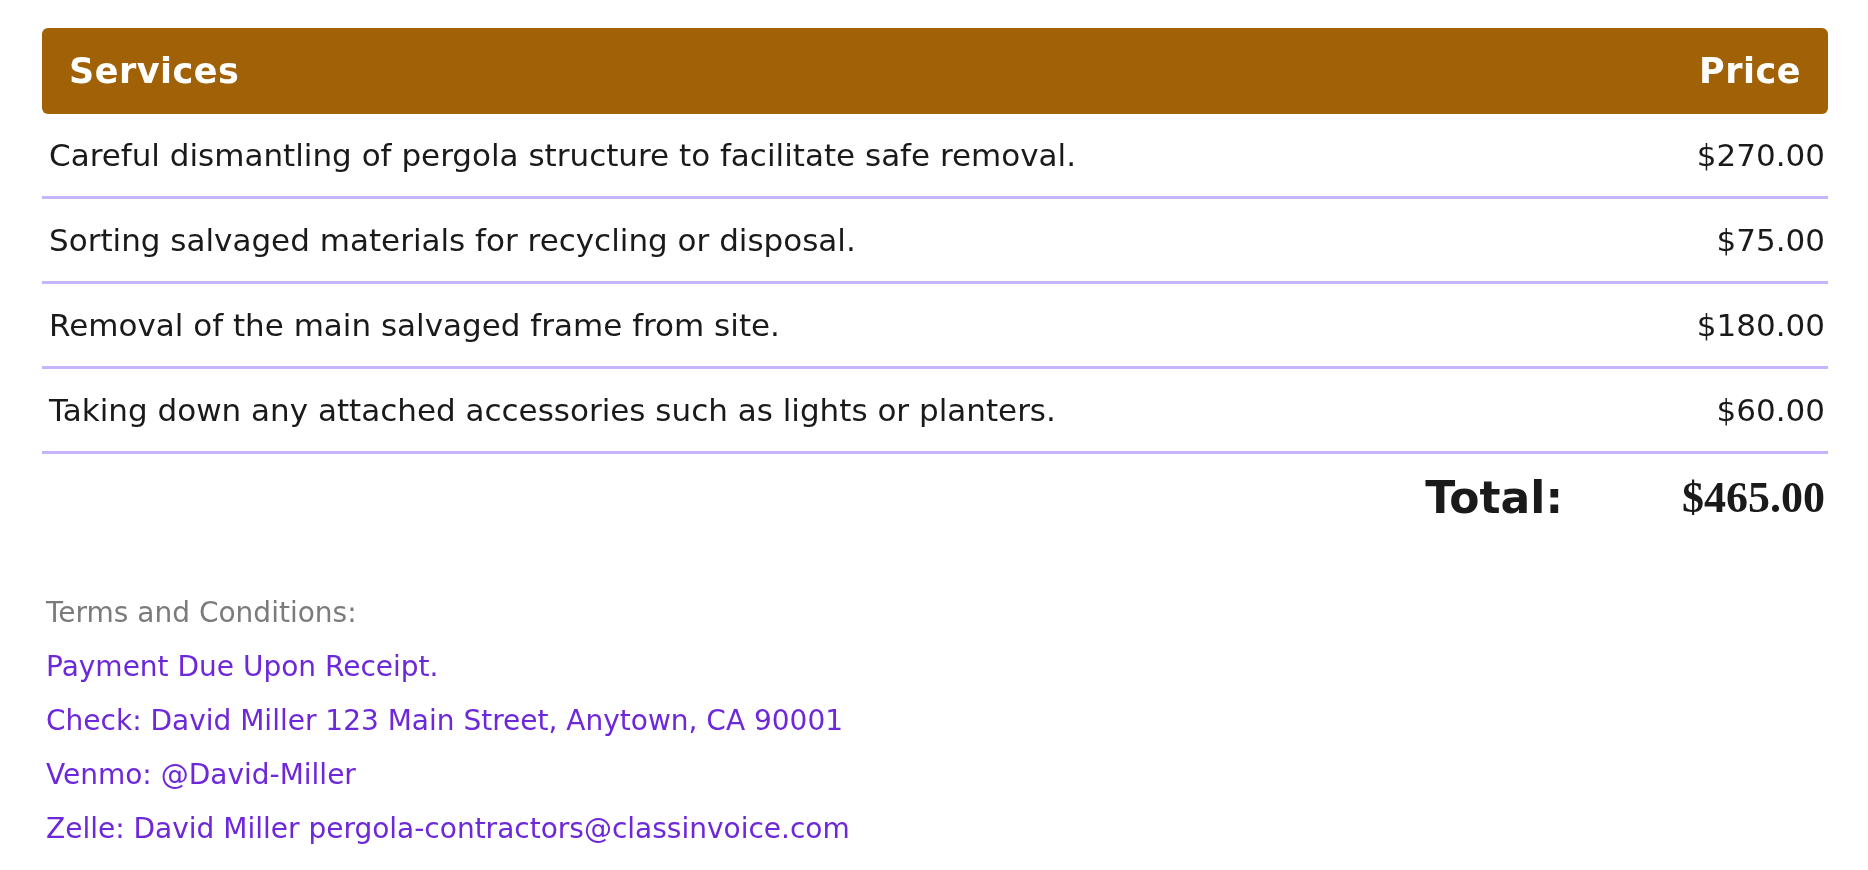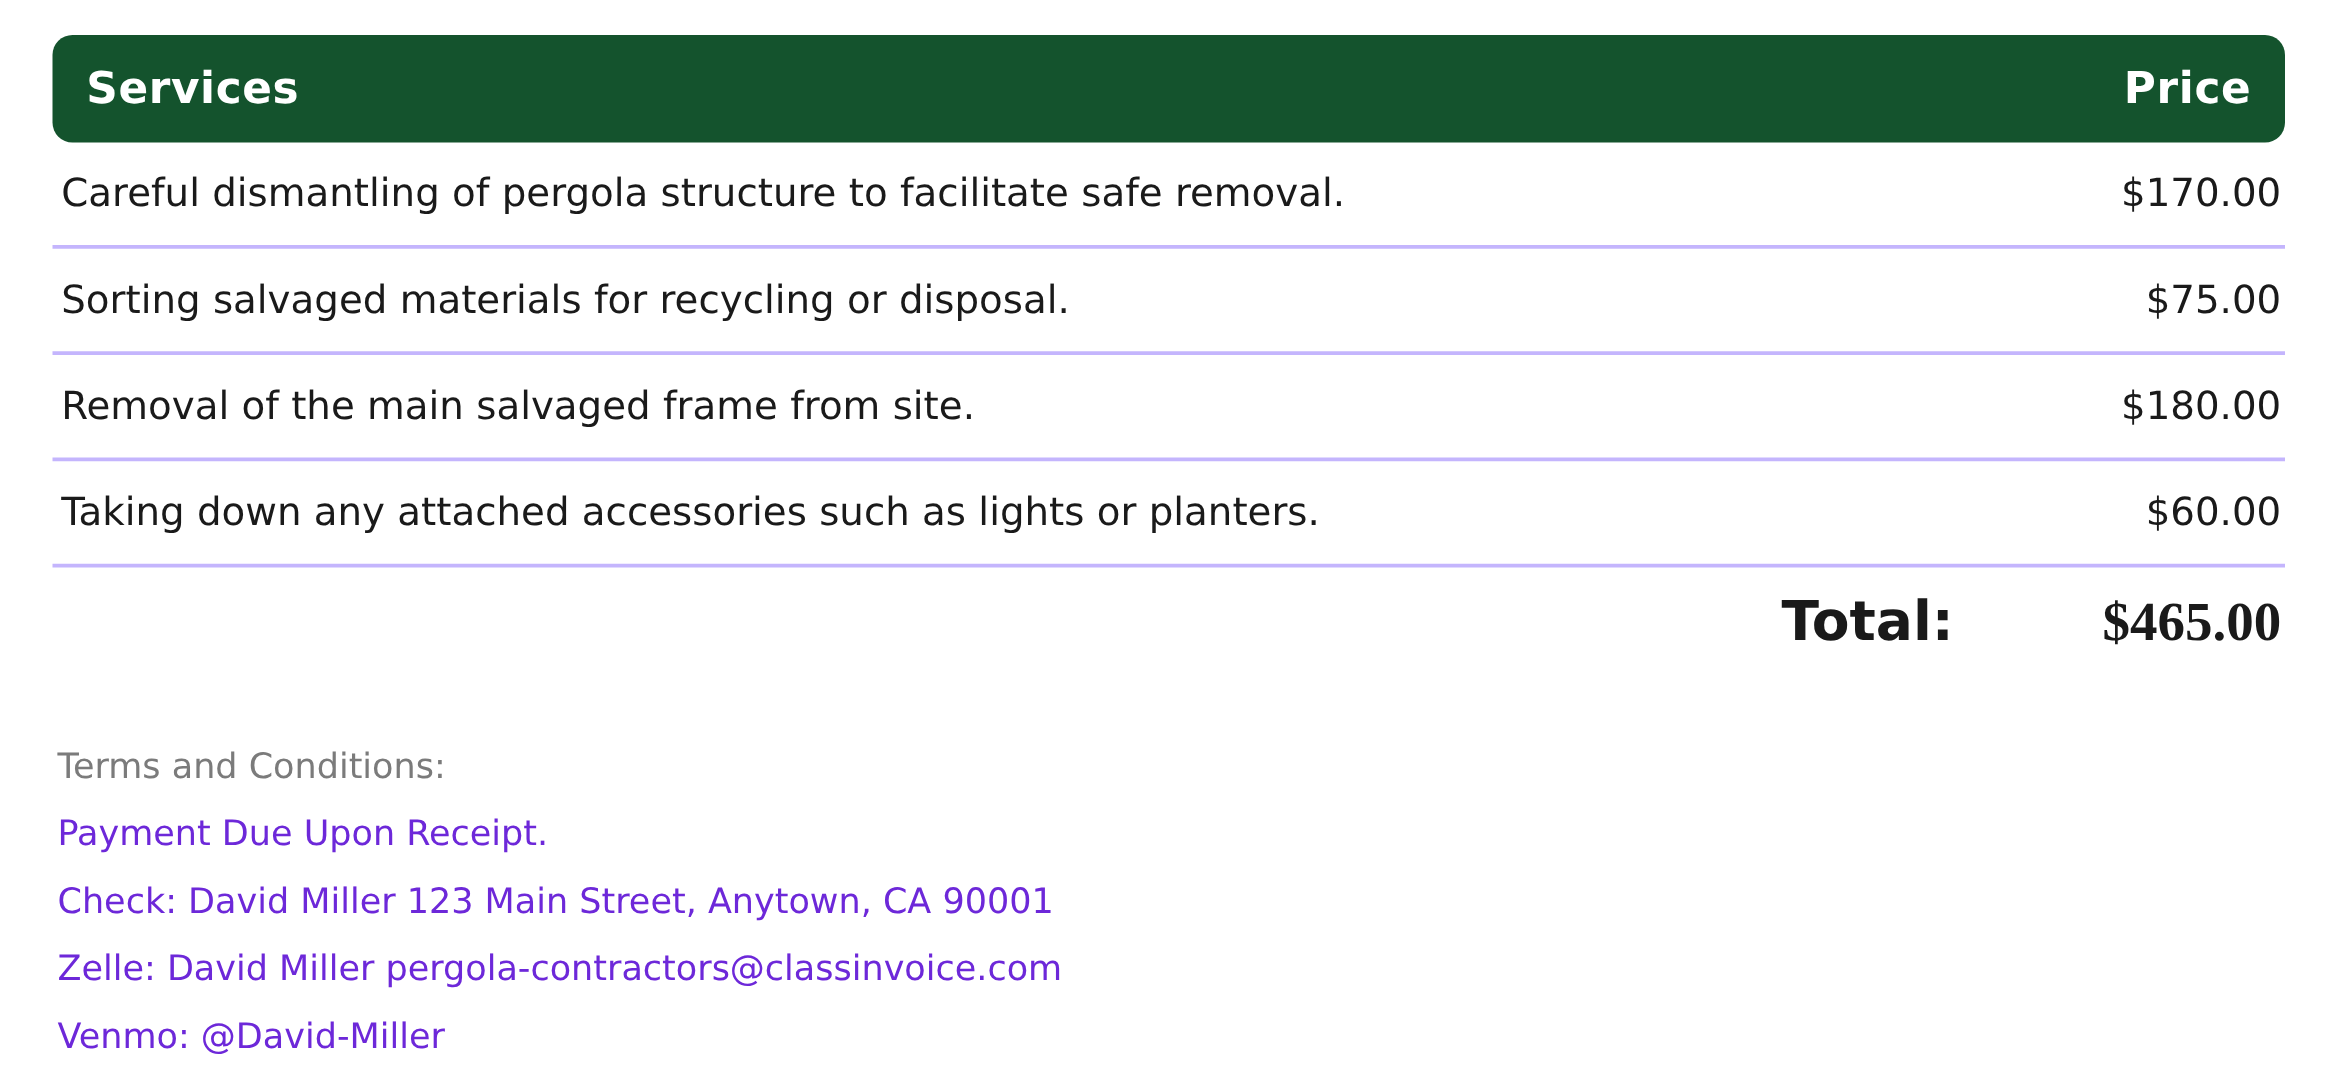--- a/index.html
+++ b/index.html
@@ -12,22 +12,22 @@
     overflow: hidden;
   }
   .invoice {
     position: absolute;
     left: 42px;
     top: 28px;
     width: 1786px;
   }
   .table-header {
     height: 86px;
-    background: #14532d;
-    border-radius: 16px;
+    background: #a16207;
+    border-radius: 6px;
     display: flex;
     justify-content: space-between;
     align-items: center;
     padding: 0 27px;
     color: #ffffff;
     font-size: 35px;
     font-weight: bold;
     letter-spacing: 0.5px;
   }
   .service-row {
@@ -75,21 +75,21 @@
 
 <div class="invoice">
 
   <div class="table-header">
     <span>Services</span>
     <span>Price</span>
   </div>
 
   <div class="service-row">
     <span class="desc">Careful dismantling of pergola structure to facilitate safe removal.</span>
-    <span class="price">$170.00</span>
+    <span class="price">$270.00</span>
   </div>
 
   <div class="service-row">
     <span class="desc">Sorting salvaged materials for recycling or disposal.</span>
     <span class="price">$75.00</span>
   </div>
 
   <div class="service-row">
     <span class="desc">Removal of the main salvaged frame from site.</span>
     <span class="price">$180.00</span>
@@ -102,17 +102,17 @@
 
   <div class="total-row">
     <span class="total-label">Total:</span>
     <span class="total-value">$465.00</span>
   </div>
 
   <div class="terms">
     <div class="terms-heading">Terms and Conditions:</div>
     <div class="terms-line">Payment Due Upon Receipt.</div>
     <div class="terms-line">Check: David Miller 123 Main Street, Anytown, CA 90001</div>
+    <div class="terms-line">Venmo: @David-Miller</div>
     <div class="terms-line">Zelle: David Miller pergola-contractors@classinvoice.com</div>
-    <div class="terms-line">Venmo: @David-Miller</div>
   </div>
 
 </div>
 
 </body></html>

